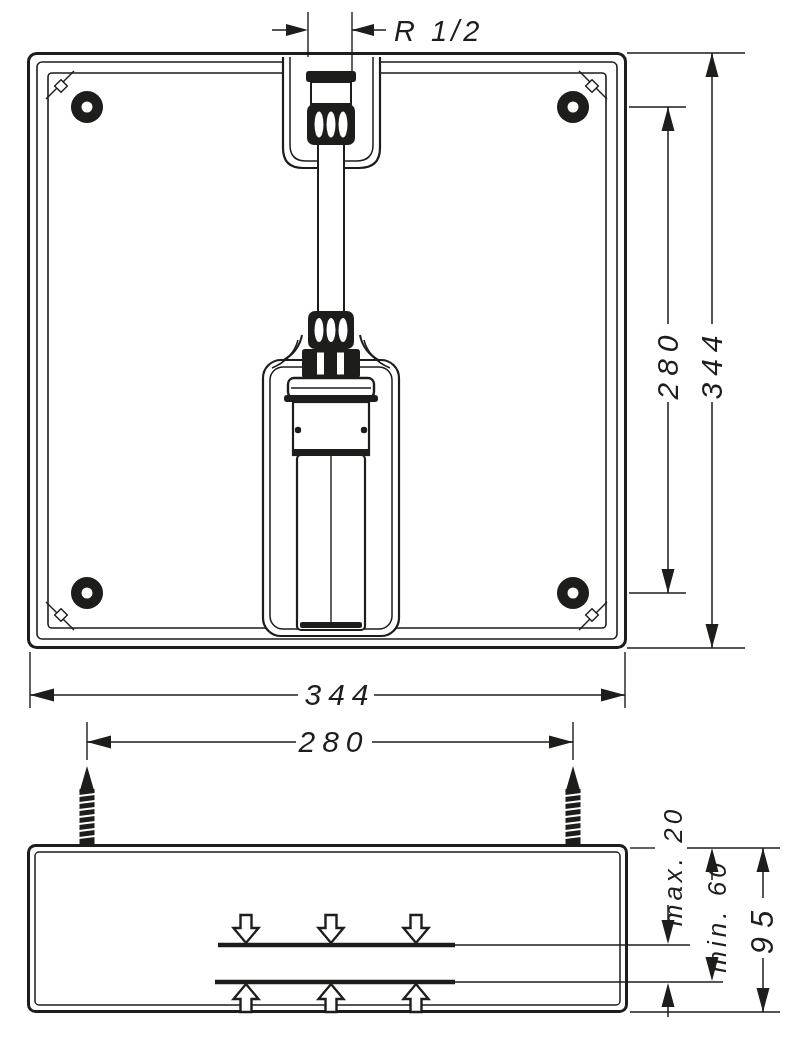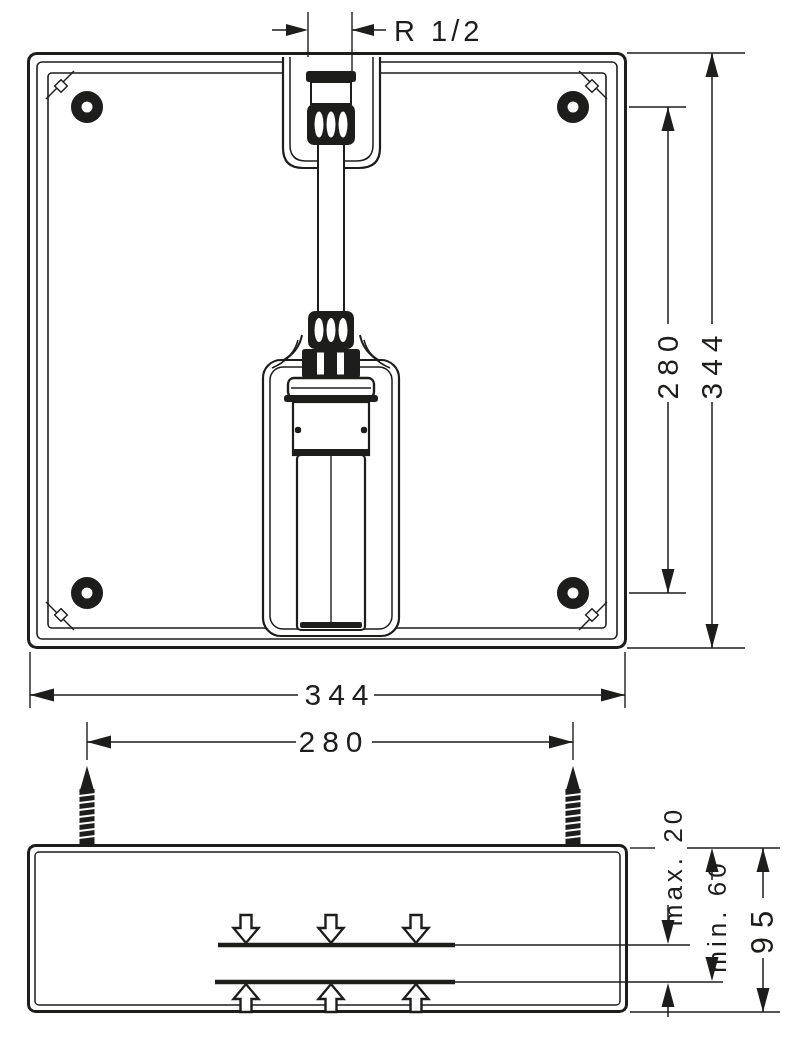--- a/index.html
+++ b/index.html
@@ -1,17 +1,17 @@
 <!DOCTYPE html>
 <html><head>
 <meta charset="utf-8">
 <style>
   html,body{margin:0;padding:0;background:#ffffff;}
   .canvas{position:relative;width:800px;height:1042px;background:#ffffff;overflow:hidden;
-          font-family:"Liberation Sans",sans-serif;}
+          font-family:"Liberation Sans",sans-serif;font-style:italic;}
   svg text{fill:#1d1d1b;font-family:"Liberation Sans",sans-serif;font-weight:400;}
   .dim-num{font-size:31px;letter-spacing:9px;}
   .dim-num-tight{font-size:30px;letter-spacing:7px;}
   .dim-small{font-size:26px;letter-spacing:4px;}
   .thread-lbl{font-size:29px;letter-spacing:4px;}
 </style>
 </head>
 <body>
 
 <div class="canvas">

